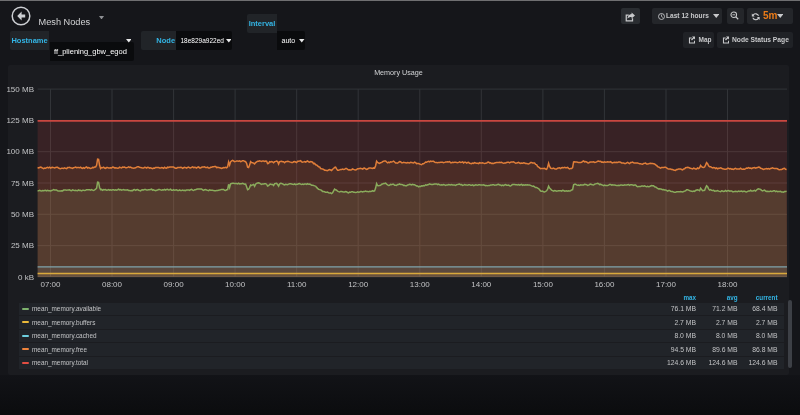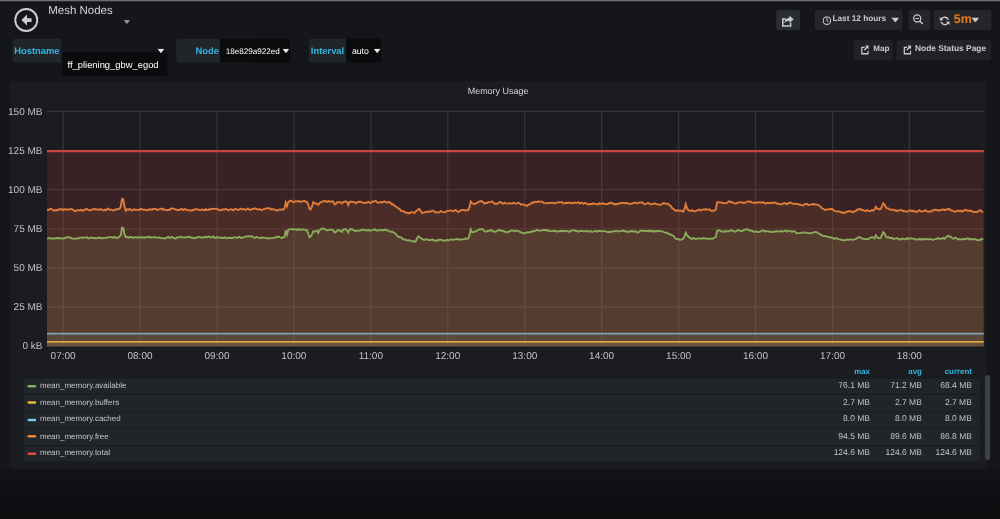--- a/index.html
+++ b/index.html
@@ -1,19 +1,19 @@
 <!DOCTYPE html>
 <html><head><meta charset="utf-8"><style>*{margin:0;padding:0;box-sizing:border-box}html,body{width:800px;height:415px}body{background:#15161a;font-family:"Liberation Sans",sans-serif;position:relative;overflow:hidden}div{position:absolute;white-space:nowrap}.lbl{background:#212428;color:#33b5e5;font-size:7.5px;font-weight:bold;height:19px;line-height:19px;text-align:center;border-radius:2px 0 0 2px}.val{background:#0a0b0d;color:#fff;font-size:7.5px;height:19px;line-height:19px;padding-left:4.5px;border-radius:0 2px 2px 0}.btn{background:#24262a;border-radius:2px;height:16px}.btxt{font-size:6.6px;font-weight:bold;color:#c8c9cb;height:16px;line-height:16.5px}</style></head><body>
 <div style="left:0;top:0;width:800px;height:1.3px;background:#6f6f71"></div>
 <div style="left:0;top:374.5px;width:800px;height:40.5px;background:linear-gradient(#121317,#0b0c0e)"></div>
 <svg width="20" height="20" viewBox="0 0 20 20" style="position:absolute;left:10.7px;top:6px">
     <circle cx="10" cy="10" r="8.8" fill="none" stroke="#ccced2" stroke-width="1.5"></circle>
     <path d="M10.6 5.6 L6.2 10 l4.4 4.4 v-2.9 h3.6 v-3 h-3.6 z" fill="#ccced2"></path>
   </svg>
-<div style="left:38.6px;top:3px;font-size:9.2px;color:#d3d4d6">Mesh Nodes</div>
+<div style="left:38.6px;top:17px;font-size:9.2px;color:#d3d4d6">Mesh Nodes</div>
 <svg width="5" height="3.5" viewBox="0 0 10 6" preserveAspectRatio="none" style="position:absolute;left:98.5px;top:15.5px">
     <path d="M0 0 h10 L5 6 z" fill="#8e9094"></path>
   </svg>
 <div class="btn" style="left:621px;top:8px;width:19px;background:#2a2d31"></div>
 <svg width="10" height="10" viewBox="0 0 16 16" style="position:absolute;left:625px;top:11.5px">
     <path d="M10.5 3.2 V0.8 L16 5.5 l-5.5 4.7 V7.8 C7.5 7.8 5.3 8.6 3.9 10.4 4.2 7 6.5 3.9 10.5 3.2 z" fill="#c8c9cb"></path>
     <path d="M1 4 h5 v2 H3 v7 h8 v-3 h2 v5 H1 z" fill="#c8c9cb"></path>
   </svg>
 <div class="btn" style="left:652px;top:8px;width:70px"></div>
 <svg width="7" height="7" viewBox="0 0 16 16" style="position:absolute;left:657.5px;top:12.5px">
@@ -42,21 +42,21 @@
 <div class="lbl" style="left:9.6px;top:31px;width:39.9px">Hostname</div>
 <div class="val" style="left:49.5px;top:42px;width:84px">ff_pliening_gbw_egod</div>
 <svg width="5.5" height="3.5" viewBox="0 0 10 6" preserveAspectRatio="none" style="position:absolute;left:125.5px;top:39px">
     <path d="M0 0 h10 L5 6 z" fill="#e8e9ea"></path>
   </svg>
 <div class="lbl" style="left:141px;top:31px;width:59px">Node ID</div>
 <div class="val" style="left:176px;top:31px;width:56px"><span style="font-size:6.5px">18e829a922ed</span></div>
 <svg width="5.5" height="3.5" viewBox="0 0 10 6" preserveAspectRatio="none" style="position:absolute;left:225.5px;top:39px">
     <path d="M0 0 h10 L5 6 z" fill="#e8e9ea"></path>
   </svg>
-<div class="lbl" style="left:247px;top:31px;width:30px">Interval</div>
+<div class="lbl" style="left:247px;top:14px;width:30px">Interval</div>
 <div class="val" style="left:277px;top:31px;width:28px"><span style="font-size:7px">auto</span></div>
 <svg width="5.5" height="3.5" viewBox="0 0 10 6" preserveAspectRatio="none" style="position:absolute;left:299px;top:39px">
     <path d="M0 0 h10 L5 6 z" fill="#e8e9ea"></path>
   </svg>
 <div class="btn" style="left:683px;top:32.4px;width:30.6px;height:15.6px;background:#202226"></div>
 <svg width="7.5" height="7.5" viewBox="0 0 16 16" style="position:absolute;left:687.5px;top:36.3px">
     <path d="M2 3 h6 v2.2 H4.2 v8.6 h8.6 V10 H15 v6 H2 z" fill="#c8c9cb"></path>
     <path d="M8.5 1 H15 v6.5 l-2.4-2.4 -4.3 4.3 -1.8-1.8 4.3-4.3 z" fill="#c8c9cb"></path>
   </svg>
 <div class="btxt" style="left:698.5px;top:32.4px;height:15.6px;line-height:16px;font-size:6.5px">Map</div>

